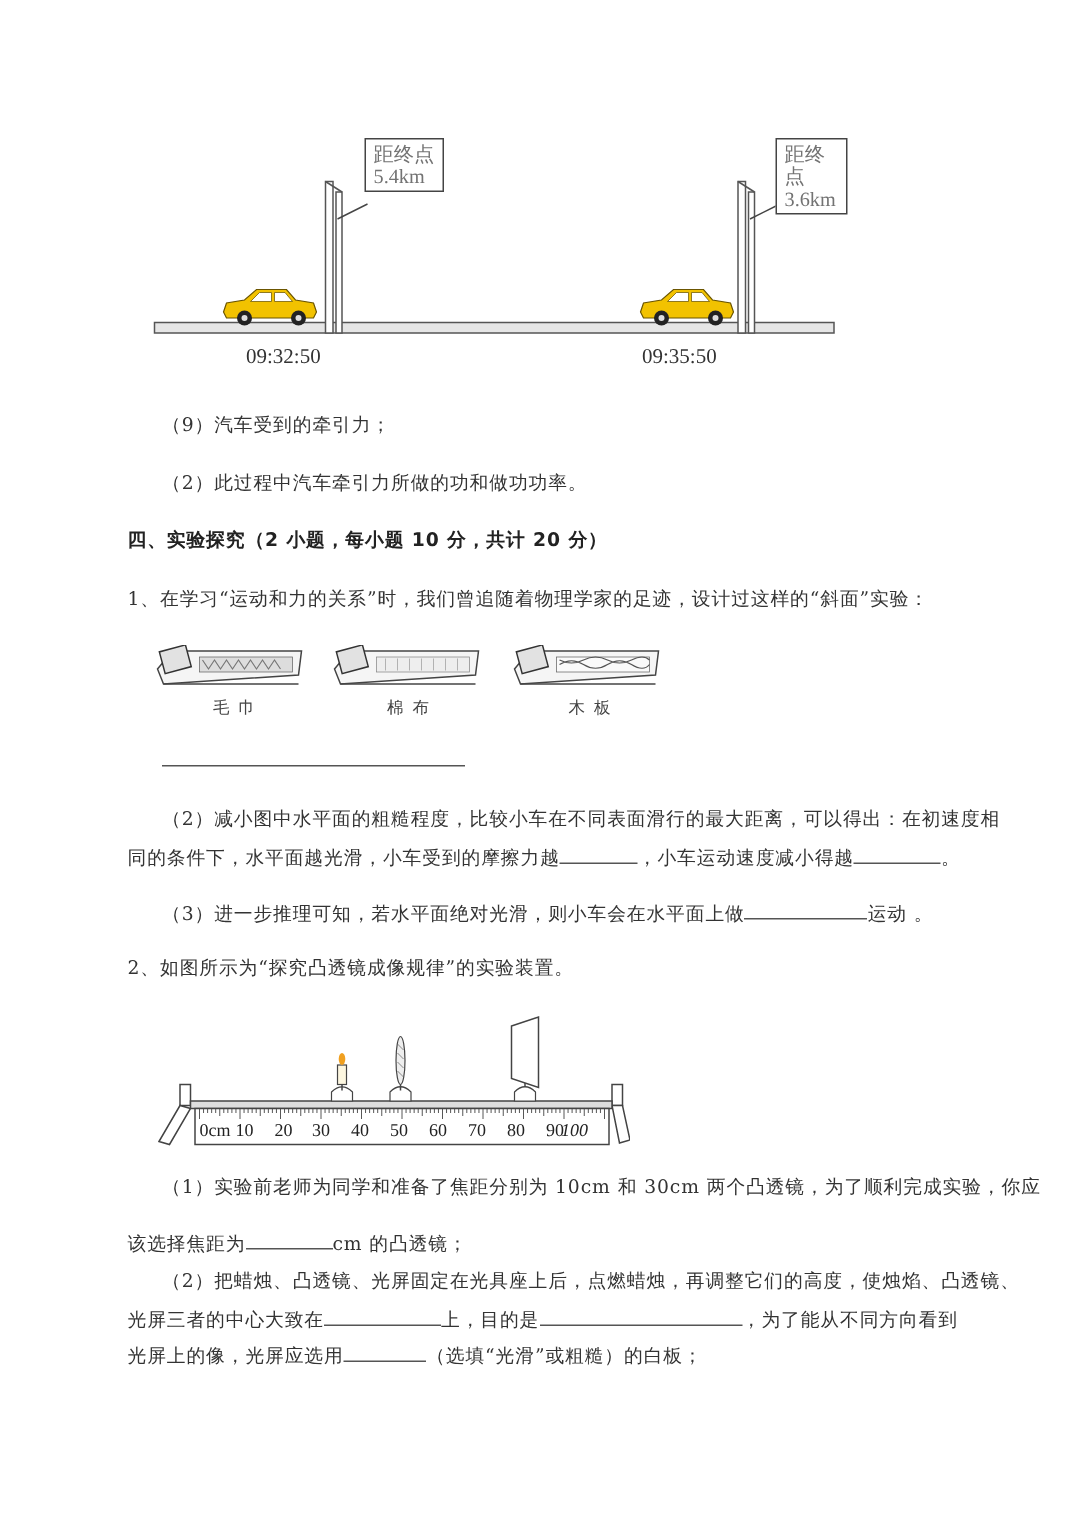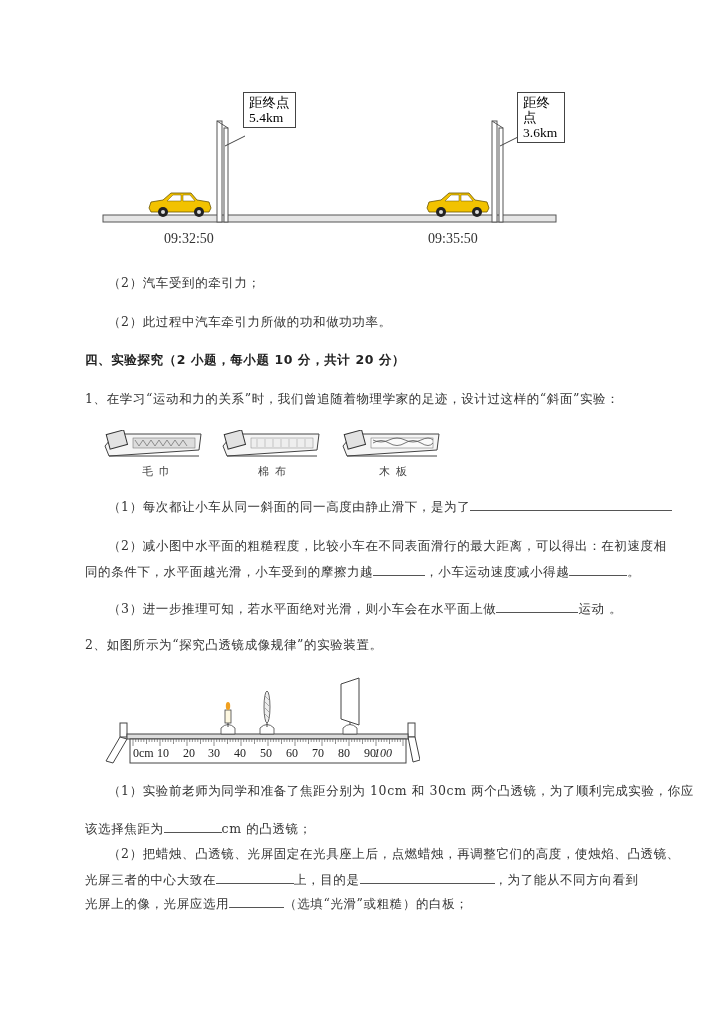--- a/index.html
+++ b/index.html
@@ -12,21 +12,21 @@
   .abs { position: absolute; }
   .line { position: absolute; left: 85px; white-space: nowrap; letter-spacing: 0.6px; }
   .indent { left: 108px; }
   .bold { font-weight: bold; color: #222; font-family: "DejaVu Sans", "Liberation Sans", sans-serif; }
   .blank { display: inline-block; border-bottom: 1px solid #555; height: 12px; vertical-align: baseline; }
   .label-sm { font-size: 11px; letter-spacing: 6px; color: #444; position: absolute; }
   .time { font-family: "Liberation Serif", "DejaVu Serif", serif; font-size: 14px; color: #333; position: absolute; }
   .sign {
     position: absolute; border: 1.2px solid #444; background: #fff;
     font-family: "Liberation Serif", "DejaVu Serif", serif; font-size: 13.5px; line-height: 15px;
-    padding: 2px 5px; color: #000000; text-align: left;
+    padding: 2px 5px; color: #737373; text-align: left;
   }
   .ruler-num { position: absolute; font-family: "Liberation Serif", "DejaVu Serif", serif; font-size: 12px; color: #222; }
 </style>
 </head>
 <body>
 
 <div class="abs" style="left:95px; top:88px; width:470px; height:165px;">
   <svg width="470" height="165">
 
     <rect x="8" y="127" width="453" height="7" fill="#e6e6e6" stroke="#555" stroke-width="1"></rect>
@@ -66,21 +66,21 @@
     <div>5.4km</div>
   </div>
   <div class="sign" style="left:422px; top:4px;">
     <div>距终点</div>
     <div>3.6km</div>
   </div>
   <div class="time" style="left:57px; top:143px;margin-left:12px;">09:32:50</div>
   <div class="time" style="left:333px; top:143px;">09:35:50</div>
 </div>
 
-<div class="line indent" style="top:275px;">（2）汽车受到的牵引力；</div>
+<div class="line indent" style="top:275px;">（9）汽车受到的牵引力；</div>
 <div class="line indent" style="top:314px;">（2）此过程中汽车牵引力所做的功和做功功率。</div>
 
 <div class="line bold" style="top:352px;">四、实验探究（2 小题，每小题 10 分，共计 20 分）</div>
 
 <div class="line" style="top:391px;">1、在学习“运动和力的关系”时，我们曾追随着物理学家的足迹，设计过这样的“斜面”实验：</div>
 
 <div class="abs" style="left:103px; top:430px; width:340px; height:55px;">
   <svg width="340" height="40">
 
     <g>
@@ -106,21 +106,21 @@
       <rect x="5" y="2" width="18" height="15" fill="#e2e2e2" stroke="#333" stroke-width="1" transform="rotate(-15 14 10)"></rect>
       <line x1="6" y1="26" x2="96" y2="26" stroke="#444"></line>
     </g>
   </svg>
   <div class="label-sm" style="left:39px; top:34px;">毛巾</div>
   <div class="label-sm" style="left:155px; top:34px;">棉布</div>
   <div class="label-sm" style="left:276px; top:34px;">木板</div>
 </div>
 
 <div class="line indent" style="top:498px;">
-  <span>（1）每次都让小车从同一斜面的同一高度由静止滑下，是为了</span><span class="blank" style="width:202px;"></span>
+  <span class="blank" style="width:202px;"></span>
 </div>
 
 <div class="line indent" style="top:538px;">（2）减小图中水平面的粗糙程度，比较小车在不同表面滑行的最大距离，可以得出：在初速度相</div>
 <div class="line" style="top:563px;">
   <span>同的条件下，水平面越光滑，小车受到的摩擦力越</span><span class="blank" style="width:52px;"></span><span>，小车运动速度减小得越</span><span class="blank" style="width:58px;"></span><span>。</span>
 </div>
 
 <div class="line indent" style="top:600px;">
   <span>（3）进一步推理可知，若水平面绝对光滑，则小车会在水平面上做</span><span class="blank" style="width:82px;"></span><span>运动 。</span>
 </div>

